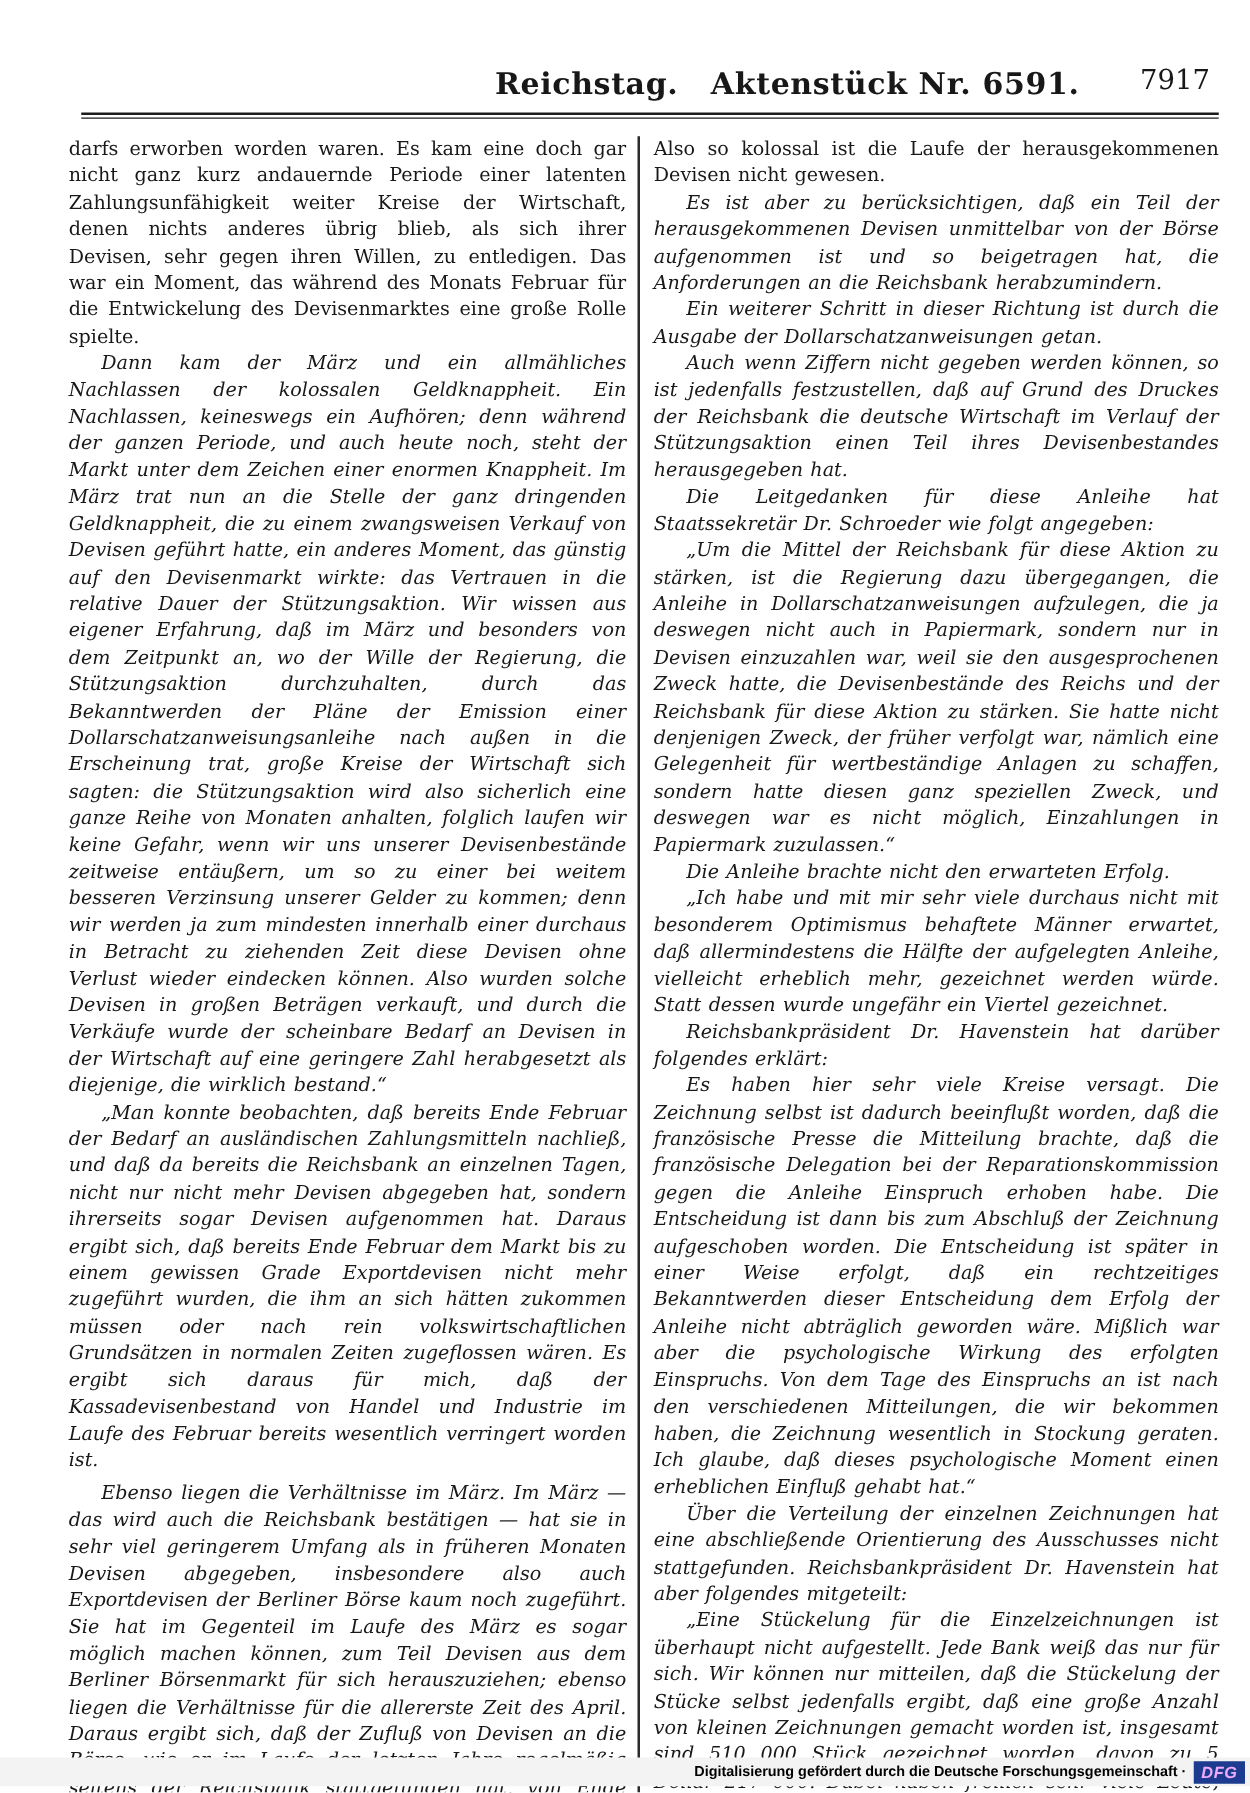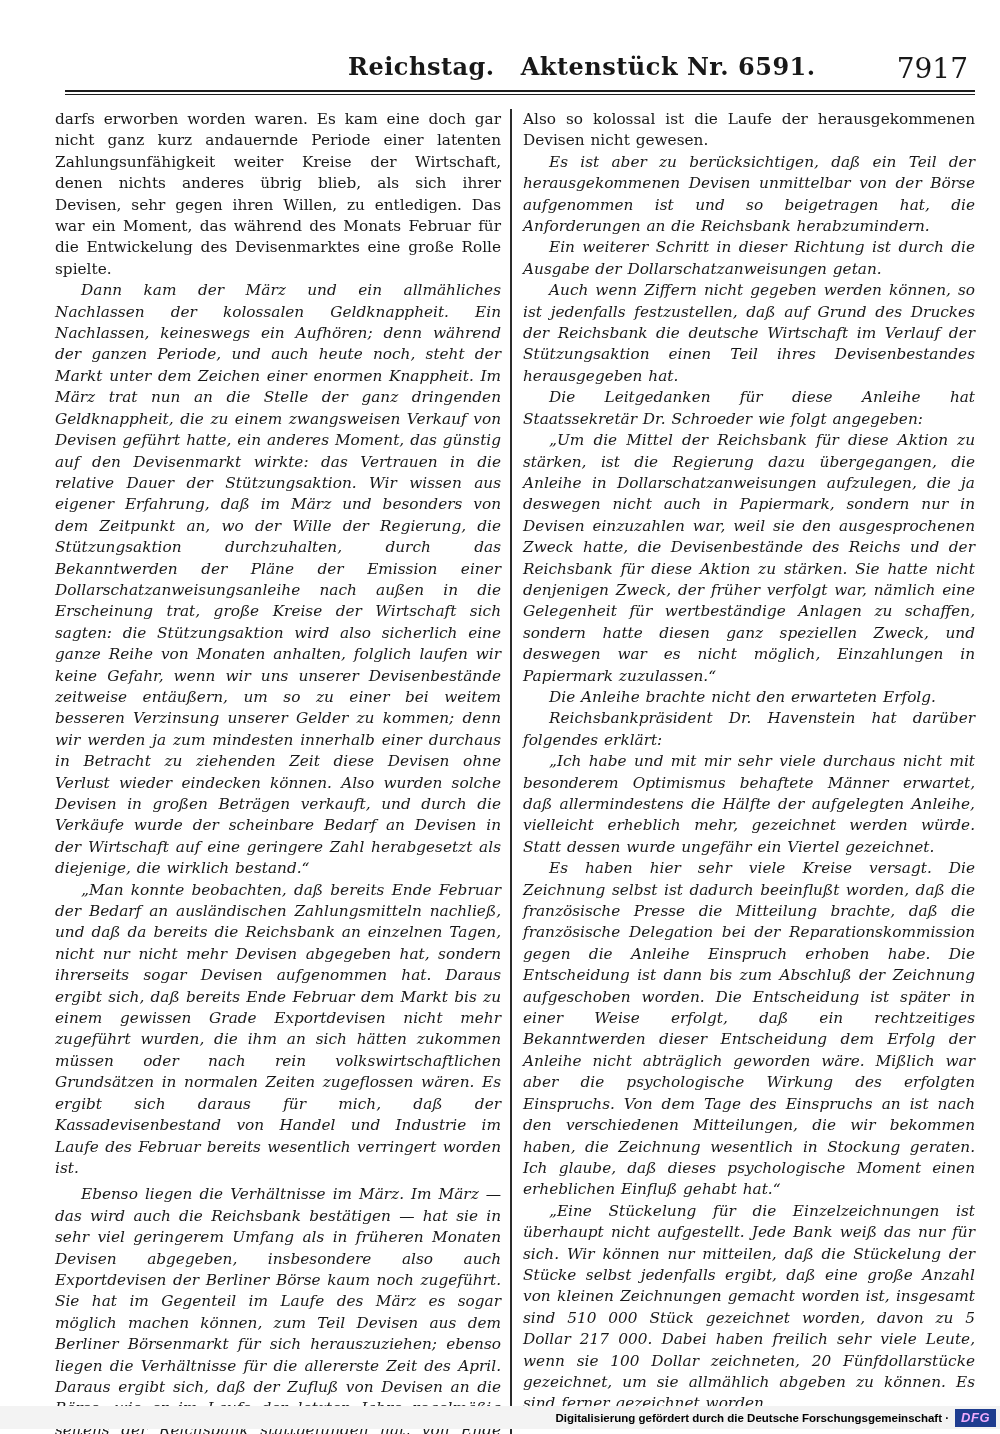--- a/index.html
+++ b/index.html
@@ -5,30 +5,30 @@
   html, body { margin: 0; padding: 0; background: #ffffff; }
   .page {
     position: relative;
     width: 1000px;
     height: 1434px;
     background: #ffffff;
     font-family: "DejaVu Serif", serif;
     color: #181818;
     overflow: hidden;
   }
-  .header { position: relative; height: 36px; margin-top: 52px; }
+  .header { position: relative; height: 36px; margin-top: 52px; margin-left: 48px; }
   .header-title {
     position: absolute; left: 348px; top: 0;
     font-size: 24px; font-weight: bold; letter-spacing: 0.5px;
     white-space: nowrap;
   }
   .header-title .t2 { margin-left: 26px; }
   .page-number {
     position: absolute; right: 32px; top: 0;
-    font-size: 28px; font-weight: normal;
+    font-size: 22px; font-weight: normal;
   }
   .double-rule {
     margin: 2px 25px 0 65px;
     height: 2px;
     border-top: 2.5px solid #1c1c1c;
     border-bottom: 1.5px solid #1c1c1c;
   }
   .columns {
     display: flex;
     align-items: stretch;
@@ -90,23 +90,24 @@
     <div class="divider"></div>
 
     <div class="col right">
       <p>Also so kolossal ist die Laufe der herausgekommenen Devisen nicht gewesen.</p>
       <p class="ind">Es ist aber zu berücksichtigen, daß ein Teil der herausgekommenen Devisen unmittelbar von der Börse aufgenommen ist und so beigetragen hat, die Anforderungen an die Reichsbank herabzumindern.</p>
       <p class="ind">Ein weiterer Schritt in dieser Richtung ist durch die Ausgabe der Dollarschatzanweisungen getan.</p>
       <p class="ind">Auch wenn Ziffern nicht gegeben werden können, so ist jedenfalls festzustellen, daß auf Grund des Druckes der Reichsbank die deutsche Wirtschaft im Verlauf der Stützungsaktion einen Teil ihres Devisenbestandes herausgegeben hat.</p>
       <p class="ind">Die Leitgedanken für diese Anleihe hat Staatssekretär Dr. Schroeder wie folgt angegeben:</p>
       <p class="ind">„Um die Mittel der Reichsbank für diese Aktion zu stärken, ist die Regierung dazu übergegangen, die Anleihe in Dollarschatzanweisungen aufzulegen, die ja deswegen nicht auch in Papiermark, sondern nur in Devisen einzuzahlen war, weil sie den ausgesprochenen Zweck hatte, die Devisenbestände des Reichs und der Reichsbank für diese Aktion zu stärken. Sie hatte nicht denjenigen Zweck, der früher verfolgt war, nämlich eine Gelegenheit für wertbeständige Anlagen zu schaffen, sondern hatte diesen ganz speziellen Zweck, und deswegen war es nicht möglich, Einzahlungen in Papiermark zuzulassen.“</p>
       <p class="ind">Die Anleihe brachte nicht den erwarteten Erfolg.</p>
+      <p class="ind">„Ich habe und mit mir sehr viele durchaus nicht mit besonderem Optimismus behaftete Männer erwartet, daß allermindestens die Hälfte der aufgelegten Anleihe, vielleicht erheblich mehr, gezeichnet werden würde. Statt dessen wurde ungefähr ein Viertel gezeichnet.</p>
       <p class="ind">Reichsbankpräsident Dr. Havenstein hat darüber folgendes erklärt:</p>
-      <p class="ind">„Ich habe und mit mir sehr viele durchaus nicht mit besonderem Optimismus behaftete Männer erwartet, daß allermindestens die Hälfte der aufgelegten Anleihe, vielleicht erheblich mehr, gezeichnet werden würde. Statt dessen wurde ungefähr ein Viertel gezeichnet.</p>
       <p class="ind">Es haben hier sehr viele Kreise versagt. Die Zeichnung selbst ist dadurch beeinflußt worden, daß die französische Presse die Mitteilung brachte, daß die französische Delegation bei der Reparationskommission gegen die Anleihe Einspruch erhoben habe. Die Entscheidung ist dann bis zum Abschluß der Zeichnung aufgeschoben worden. Die Entscheidung ist später in einer Weise erfolgt, daß ein rechtzeitiges Bekanntwerden dieser Entscheidung dem Erfolg der Anleihe nicht abträglich geworden wäre. Mißlich war aber die psychologische Wirkung des erfolgten Einspruchs. Von dem Tage des Einspruchs an ist nach den verschiedenen Mitteilungen, die wir bekommen haben, die Zeichnung wesentlich in Stockung geraten. Ich glaube, daß dieses psychologische Moment einen erheblichen Einfluß gehabt hat.“</p>
+      <p class="ind">Über die Verteilung der einzelnen Zeichnungen hat eine abschließende Orientierung des Ausschusses nicht stattgefunden. Reichsbankpräsident Dr. Havenstein hat aber folgendes mitgeteilt:</p>
       <p class="ind">„Eine Stückelung für die Einzelzeichnungen ist überhaupt nicht aufgestellt. Jede Bank weiß das nur für sich. Wir können nur mitteilen, daß die Stückelung der Stücke selbst jedenfalls ergibt, daß eine große Anzahl von kleinen Zeichnungen gemacht worden ist, insgesamt sind 510 000 Stück gezeichnet worden, davon zu 5 Dollar 217 000. Dabei haben freilich sehr viele Leute, wenn sie 100 Dollar zeichneten, 20 Fünfdollarstücke gezeichnet, um sie allmählich abgeben zu können. Es sind ferner gezeichnet worden</p>
 
     </div>
 
   </div>
 
   <div class="footer-bar">
     <span>Digitalisierung gefördert durch die Deutsche Forschungsgemeinschaft ·</span>
     <span class="dfg-box">DFG</span>
   </div>

